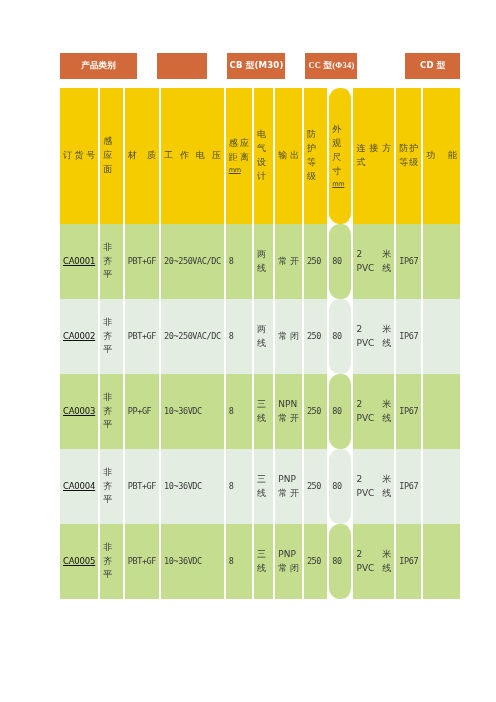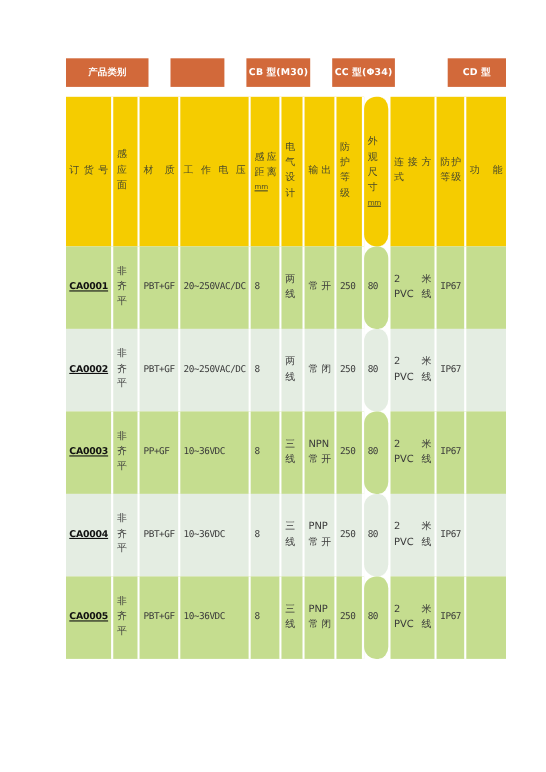--- a/index.html
+++ b/index.html
@@ -40,21 +40,21 @@
     align-items: center;
     justify-content: center;
     letter-spacing: .2px;
     box-sizing: border-box;
     padding: 0 2px;
     white-space: nowrap;
   }
   .cat-c0 { width: 88px; }
   .cat-c1 { width: 57px; }
   .cat-c2 { width: 61px; }
-  .cat-c3 { width: 59px; }
+  .cat-c3 { width: 59px; font-family: Liberation Serif, serif; }
   .cat-c4 { width: 62px; margin-left: 28px; }
 
   
   .table {
     position: absolute;
     left: 60px;
     top: 88px;
     width: 400px;
     border-collapse: separate;
     border-spacing: 0;
@@ -106,21 +106,21 @@
   .table tbody td.cjk {
     font-family: "DejaVu Sans", "Liberation Sans", sans-serif;
   }
   .table tbody td .cell {
     display: block;
     text-align: justify;
     text-align-last: justify;
   }
   .ordercode {
     font-family: "DejaVu Sans", "Liberation Sans", sans-serif;
-    font-weight: bold;
+    font-weight: normal;
     font-size: 8.5px;
     color: #111111;
     text-decoration: underline;
     letter-spacing: -0.2px;
   }
   .num, .mono {
     font-family: "DejaVu Sans Mono", "Liberation Mono", monospace;
     font-size: 8.5px;
     letter-spacing: -0.4px;
   }

